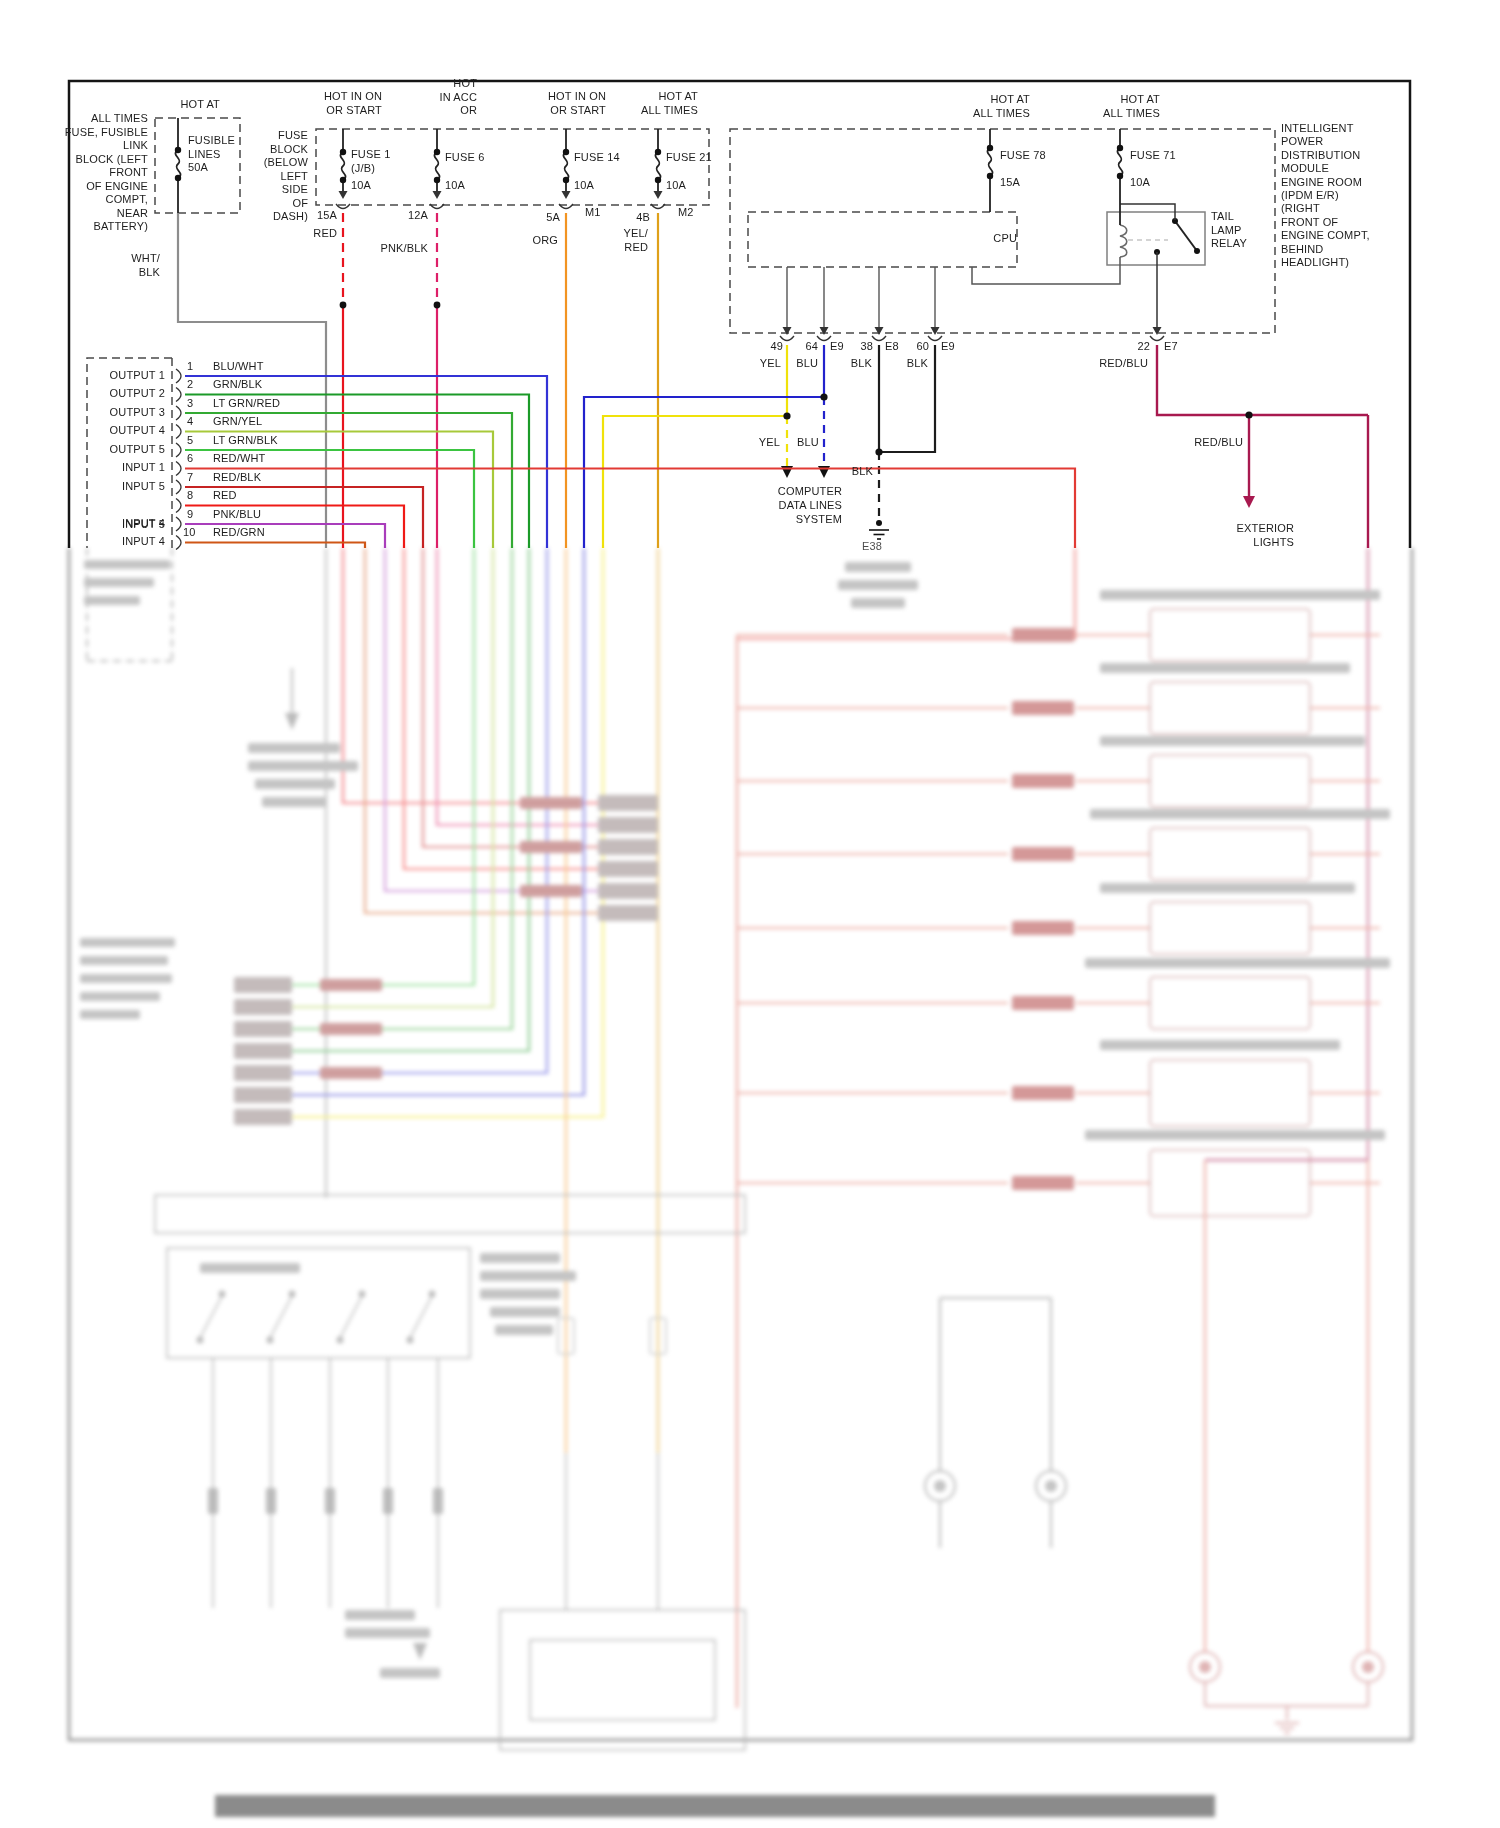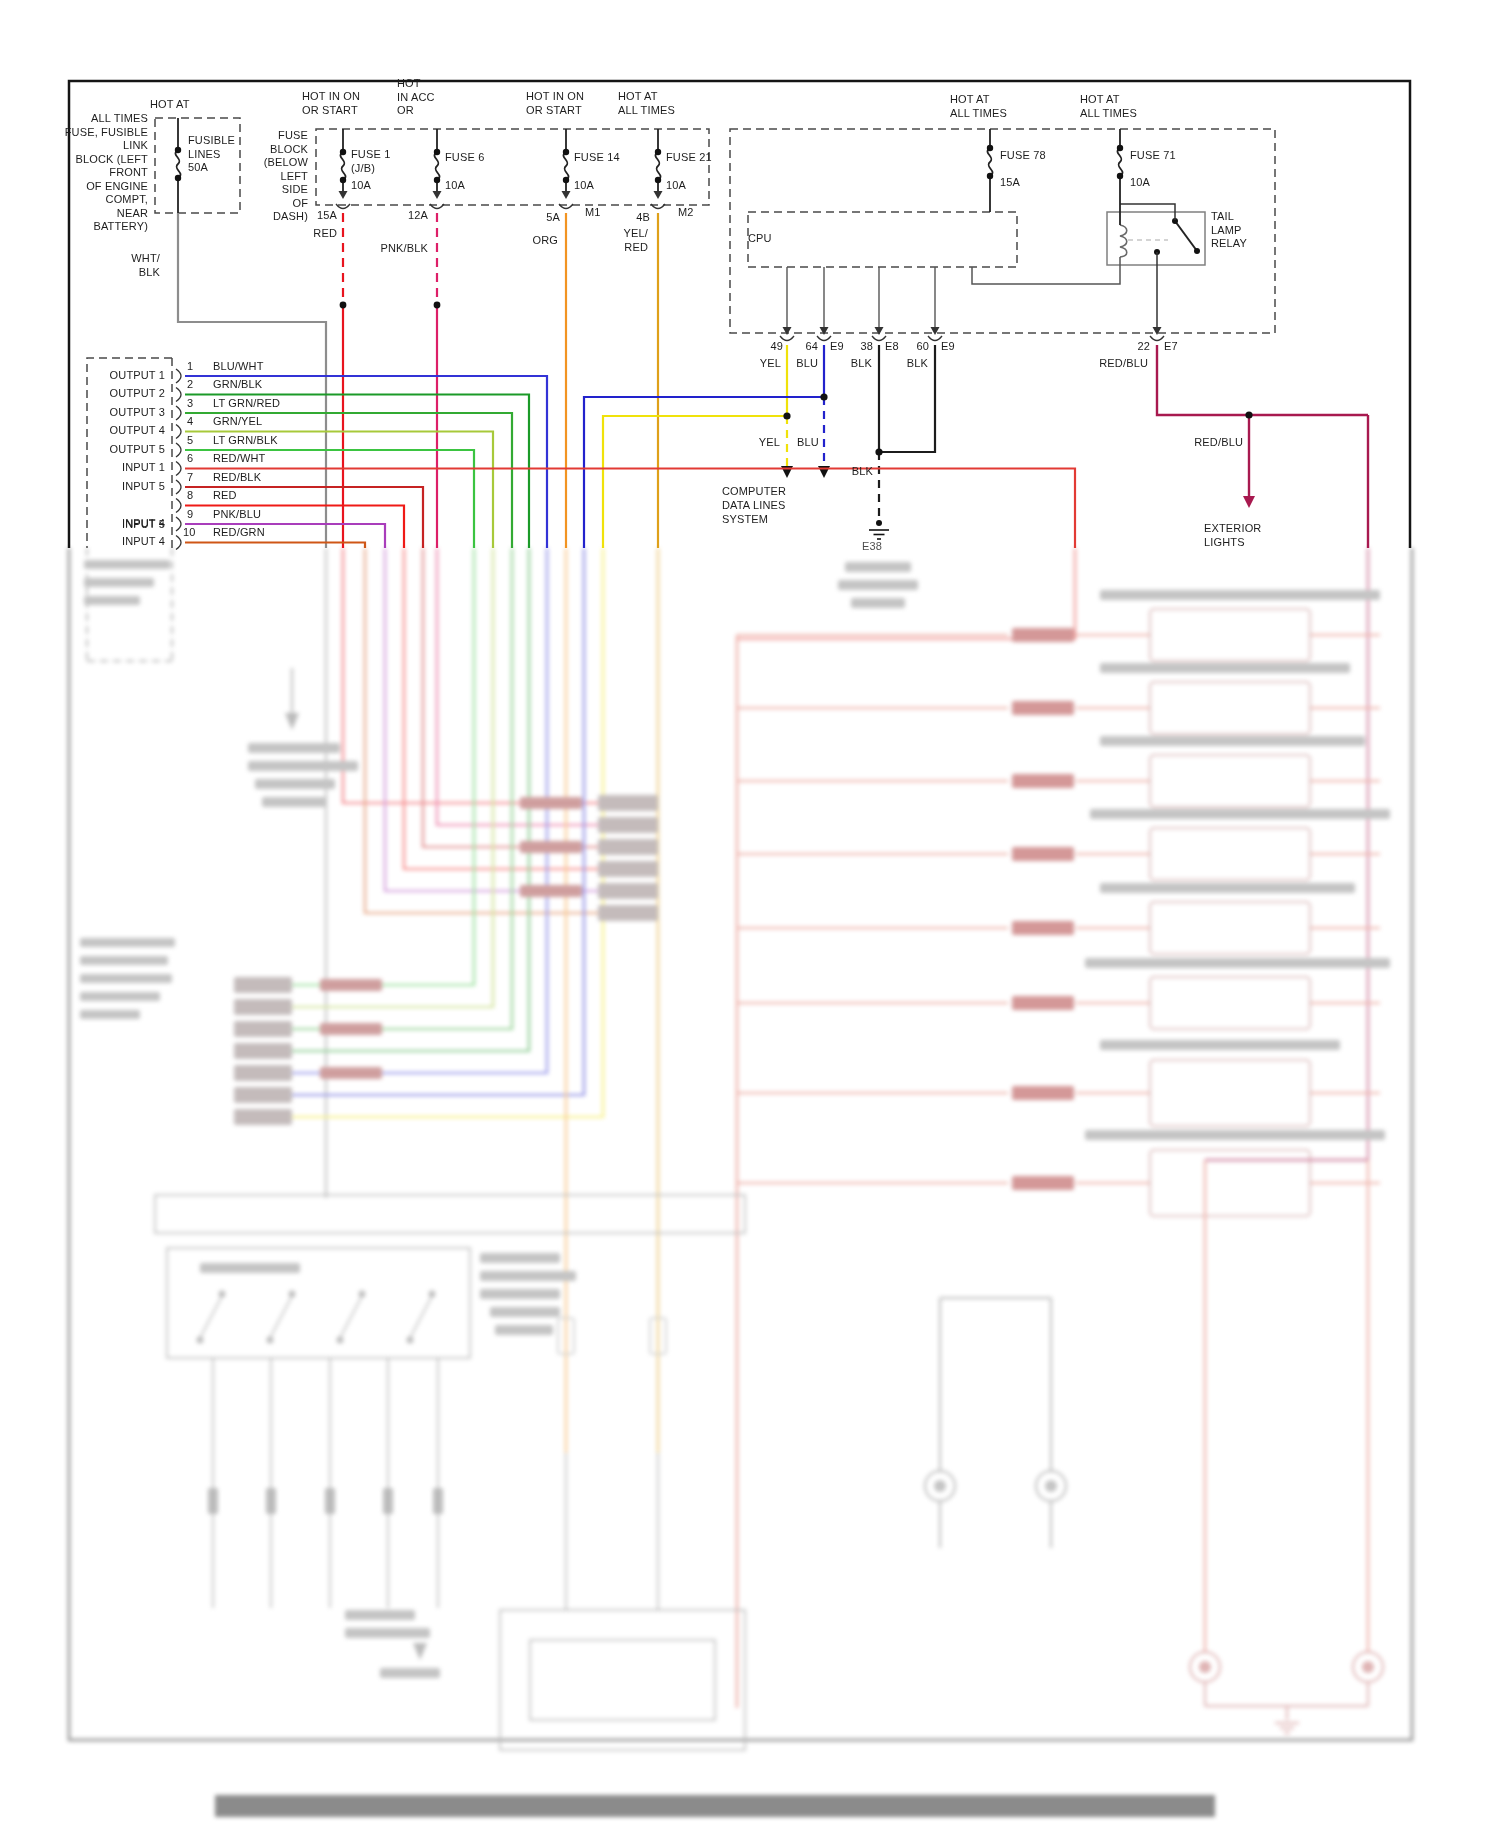--- a/index.html
+++ b/index.html
@@ -1,19 +1,19 @@
 <!DOCTYPE html>
 <html><head>
 <meta charset="utf-8">
 <style>
   html,body{margin:0;padding:0;background:#fff;}
   body{width:1500px;height:1828px;font-family:"Liberation Sans",sans-serif;}
   #canvas{position:relative;width:1500px;height:1828px;background:#fff;overflow:hidden;}
   .lbl{position:absolute;font-size:11px;line-height:13.5px;color:#1d1d1d;white-space:pre-line;letter-spacing:.15px;}
-  .c{text-align:left}
+  .c{text-align:right}
   .r{text-align:right}
   .dim{opacity:.8}
   svg.layer{position:absolute;left:0;top:0;}
   .faded{position:absolute;left:0;top:548px;width:1500px;height:1280px;filter:blur(2.3px);opacity:.5;}
 </style>
 </head>
 <body>
 
 <div id="canvas">
 
@@ -233,20 +233,31 @@
   <div class="lbl c" style="left:1080px;top:93px;width:80px">HOT AT
 ALL TIMES</div>
   <div class="lbl" style="left:1000px;top:149px;width:60px">FUSE 78</div>
   <div class="lbl" style="left:1000px;top:176px;width:40px">15A</div>
   <div class="lbl" style="left:1130px;top:149px;width:60px">FUSE 71</div>
   <div class="lbl" style="left:1130px;top:176px;width:40px">10A</div>
   <div class="lbl c" style="left:748px;top:232px;width:269px">CPU</div>
   <div class="lbl" style="left:1211px;top:210px;width:60px">TAIL
 LAMP
 RELAY</div>
+  <div class="lbl" style="left:1281px;top:122px;width:125px;line-height:13.4px">INTELLIGENT
+POWER
+DISTRIBUTION
+MODULE
+ENGINE ROOM
+(IPDM E/R)
+(RIGHT
+FRONT OF
+ENGINE COMPT,
+BEHIND
+HEADLIGHT)</div>
 
   <div class="lbl r" style="left:753px;top:340px;width:30px">49</div>
   <div class="lbl r" style="left:790px;top:340px;width:28px">64</div>
   <div class="lbl" style="left:830px;top:340px;width:26px">E9</div>
   <div class="lbl r" style="left:845px;top:340px;width:28px">38</div>
   <div class="lbl" style="left:885px;top:340px;width:26px">E8</div>
   <div class="lbl r" style="left:901px;top:340px;width:28px">60</div>
   <div class="lbl" style="left:941px;top:340px;width:26px">E9</div>
   <div class="lbl r" style="left:1120px;top:340px;width:30px">22</div>
   <div class="lbl" style="left:1164px;top:340px;width:26px">E7</div>

